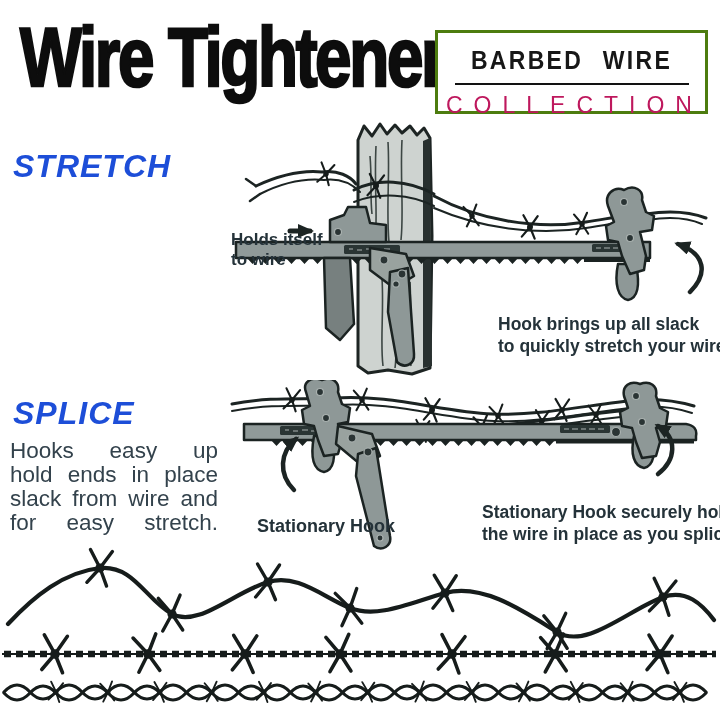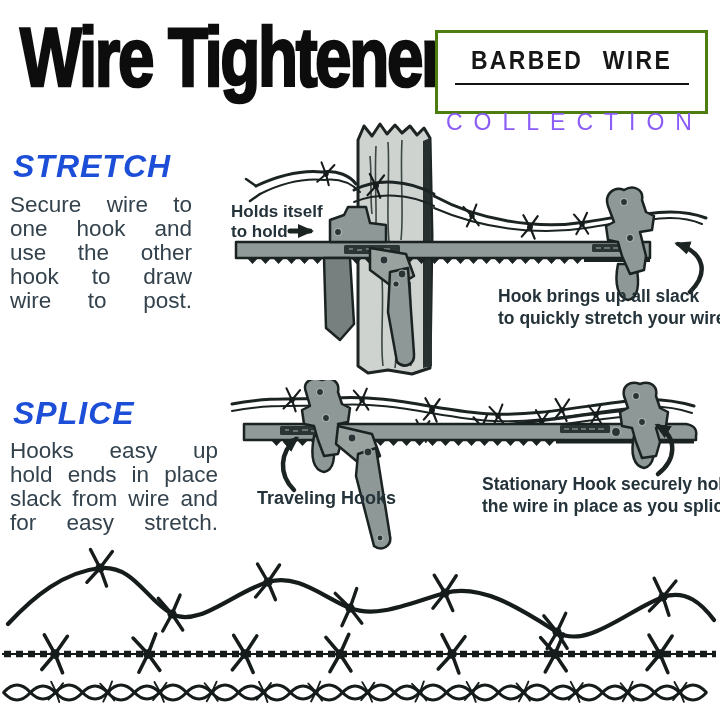--- a/index.html
+++ b/index.html
@@ -19,39 +19,39 @@
     left:435px;top:30px;width:267px;height:78px;
     border:3px solid #4d7c0f;text-align:center;z-index:3;background:#fff;
   }
   .badge-top{
     margin-top:13px;font-size:25px;font-weight:700;color:#171717;
     letter-spacing:2.5px;word-spacing:12px;white-space:nowrap;
     transform:scaleX(0.92);transform-origin:50% 50%;
   }
   .badge-rule{width:234px;height:0;border-top:2.5px solid #121212;margin:8px auto 0 auto;}
   .badge-bottom{
-    margin-top:24px;font-size:23px;font-weight:400;color:#8b5cf6;
+    margin-top:7px;font-size:23px;font-weight:400;color:#be185d;
     letter-spacing:11px;white-space:nowrap;text-indent:6px;
   }
 
   .section-heading{
     font-size:32px;font-weight:700;font-style:italic;
     color:#1d4ed8;letter-spacing:1px;white-space:nowrap;z-index:5;
   }
   .h-stretch{left:13px;top:148px;}
   .h-splice{left:13px;top:395px;text-align:right;}
 
   .body-copy{z-index:5;color:#33424c;font-size:22.5px;line-height:24px;}
   .body-copy .line{text-align:justify;text-align-last:justify;}
   .stretch-copy{left:10px;top:193px;width:182px;}
   .splice-copy{left:10px;top:439px;width:208px;}
 
   .callout{
     z-index:6;color:#243239;font-weight:700;
-    font-size:17.5px;line-height:21.5px;white-space:nowrap;
+    font-size:17.5px;line-height:21.5px;white-space:nowrap;margin-top:28px;
   }
   .callout-holds{left:231px;top:202px;line-height:20px;font-size:17px;}
   .callout-hook{left:498px;top:286px;}
   .callout-traveling{left:257px;top:488px;font-size:18px;}
   .callout-stationary{left:482px;top:474px;}
 
   svg.illu{z-index:1;}
 </style>
 </head>
 <body>
@@ -75,31 +75,24 @@
 
   <div class="abs title">Wire Tightener</div>
 
   <div class="abs badge">
     <div class="badge-top">BARBED WIRE</div>
     <div class="badge-rule"></div>
     <div class="badge-bottom">COLLECTION</div>
   </div>
 
   <div class="abs section-heading h-stretch">STRETCH</div>
-  <div class="abs body-copy stretch-copy">
-    <div class="line">Secure wire to</div>
-    <div class="line">one hook and</div>
-    <div class="line">use the other</div>
-    <div class="line">hook to draw</div>
-    <div class="line">wire to post.</div>
-  </div>
 
   <div class="abs callout callout-holds">
     <div>Holds itself</div>
-    <div>to hold</div>
+    <div>to wire</div>
   </div>
 
   <div class="abs callout callout-hook">
     <div>Hook brings up all slack</div>
     <div>to quickly stretch your wire.</div>
   </div>
 
   <svg class="abs illu" style="left:226px;top:116px" width="494" height="268" viewBox="0 0 494 268">
 
     <g>
@@ -154,21 +147,21 @@
   </svg>
 
   <div class="abs section-heading h-splice">SPLICE</div>
   <div class="abs body-copy splice-copy">
     <div class="line">Hooks easy up</div>
     <div class="line">hold ends in place</div>
     <div class="line">slack from wire and</div>
     <div class="line">for easy stretch.</div>
   </div>
 
-  <div class="abs callout callout-traveling">Traveling Hooks</div>
+  <div class="abs callout callout-traveling">Stationary Hook</div>
 
   <div class="abs callout callout-stationary">
     <div>Stationary Hook securely holds</div>
     <div>the wire in place as you splice.</div>
   </div>
 
   <svg class="abs illu" style="left:230px;top:380px" width="490" height="178" viewBox="0 0 490 178">
 
     <g stroke="#1c2423" fill="none" stroke-linecap="round">
       <path stroke-width="3" d="M2,24 C44,16 74,20 104,18 C162,14 212,32 262,34 C312,36 362,24 408,20 C432,18 450,22 464,26"></path>

